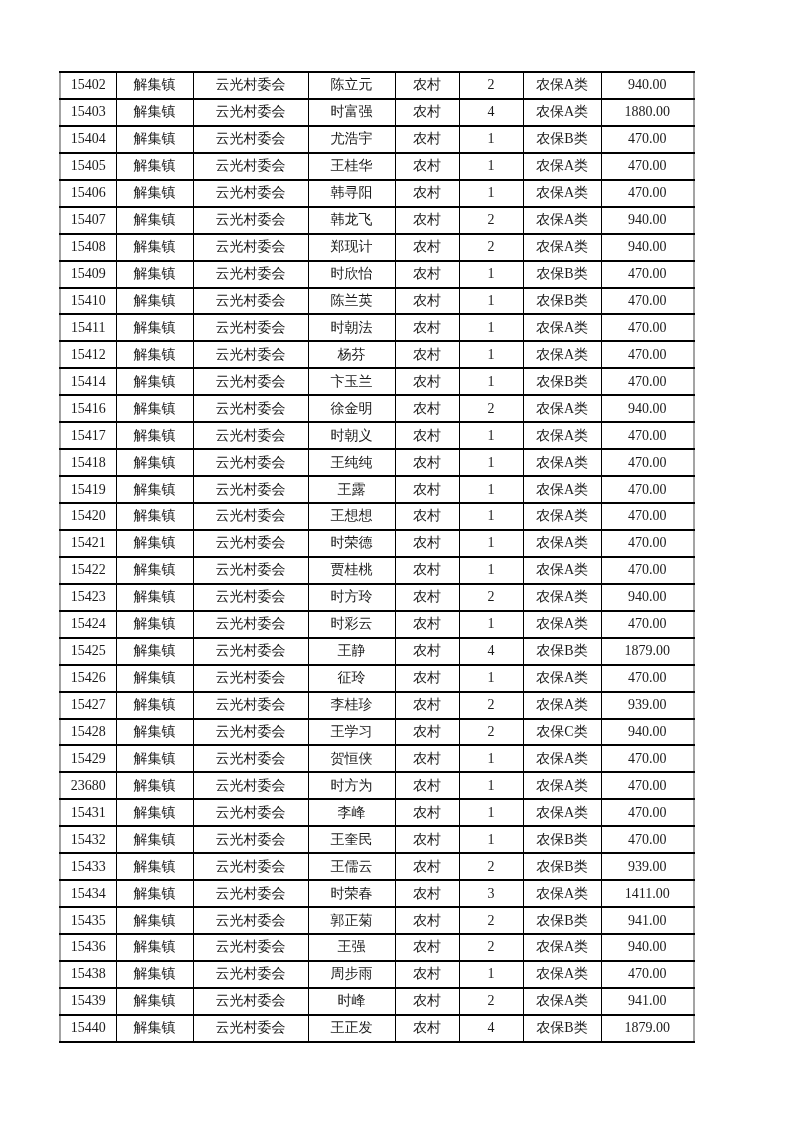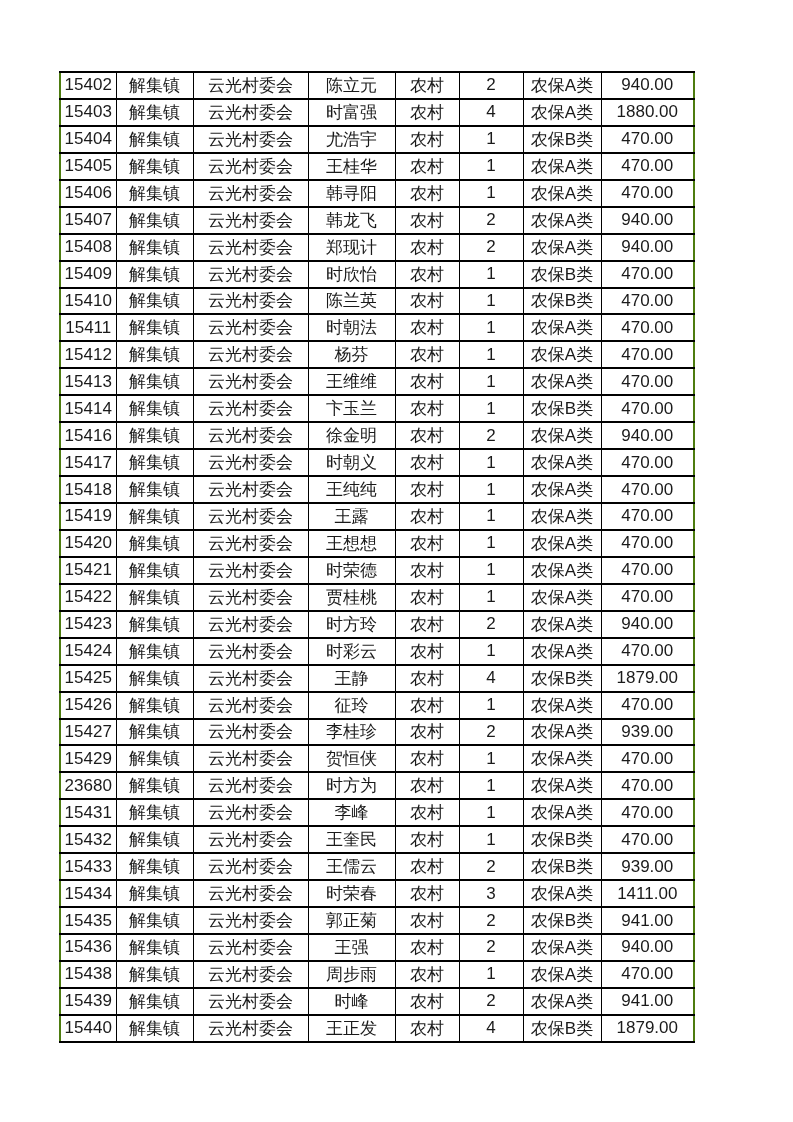--- a/index.html
+++ b/index.html
@@ -15,24 +15,24 @@
     overflow: hidden;
   }
   table.roster {
     position: absolute;
     left: 59px;
     top: 71px;
     width: 634px;
     height: 972px;
     border-collapse: collapse;
     table-layout: fixed;
-    font-family: Liberation Sans, sans-serif;
-    font-size: 17px;
+    font-family: Liberation Serif, serif;
+    font-size: 14px;
     color: #1a1a1a;
-    border: 2px solid #4d7c0f;
+    border: 2px solid #a3a3a3;
   }
   table.roster td {
     border-left: 1px solid #000000;
     border-right: 1px solid #000000;
     border-top: 2px solid #000000;
     border-bottom: 2px solid #000000;
     text-align: center;
     vertical-align: middle;
     padding: 0;
     white-space: nowrap;
@@ -168,30 +168,20 @@
           <td>15412</td>
           <td>解集镇</td>
           <td>云光村委会</td>
           <td>杨芬</td>
           <td>农村</td>
           <td>1</td>
           <td>农保A类</td>
           <td>470.00</td>
         </tr>
         <tr>
-          <td>15413</td>
-          <td>解集镇</td>
-          <td>云光村委会</td>
-          <td>王维维</td>
-          <td>农村</td>
-          <td>1</td>
-          <td>农保A类</td>
-          <td>470.00</td>
-        </tr>
-        <tr>
           <td>15414</td>
           <td>解集镇</td>
           <td>云光村委会</td>
           <td>卞玉兰</td>
           <td>农村</td>
           <td>1</td>
           <td>农保B类</td>
           <td>470.00</td>
         </tr>
         <tr>
@@ -306,20 +296,30 @@
         </tr>
         <tr>
           <td>15427</td>
           <td>解集镇</td>
           <td>云光村委会</td>
           <td>李桂珍</td>
           <td>农村</td>
           <td>2</td>
           <td>农保A类</td>
           <td>939.00</td>
+        </tr>
+        <tr>
+          <td>15428</td>
+          <td>解集镇</td>
+          <td>云光村委会</td>
+          <td>王学习</td>
+          <td>农村</td>
+          <td>2</td>
+          <td>农保C类</td>
+          <td>940.00</td>
         </tr>
         <tr>
           <td>15429</td>
           <td>解集镇</td>
           <td>云光村委会</td>
           <td>贺恒侠</td>
           <td>农村</td>
           <td>1</td>
           <td>农保A类</td>
           <td>470.00</td>

